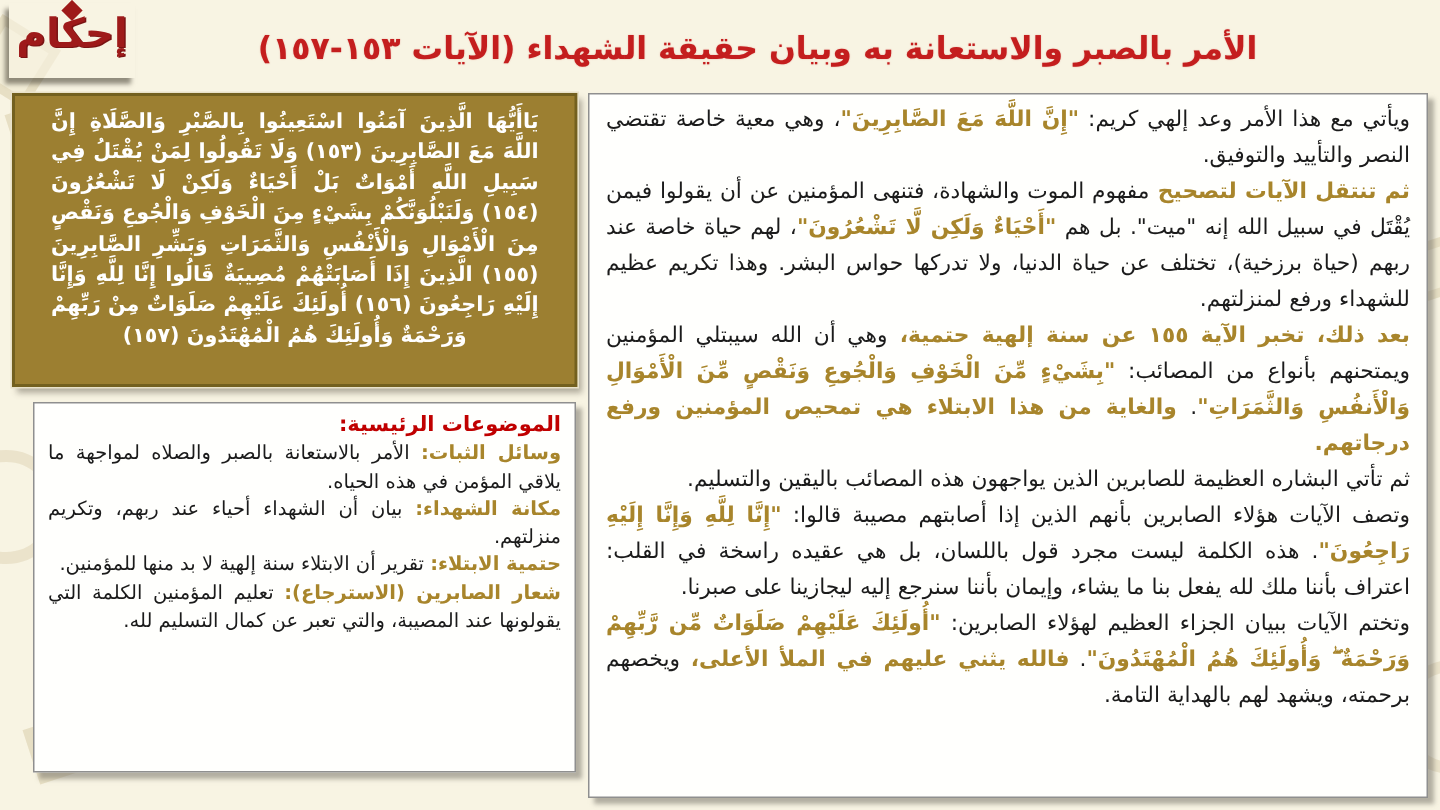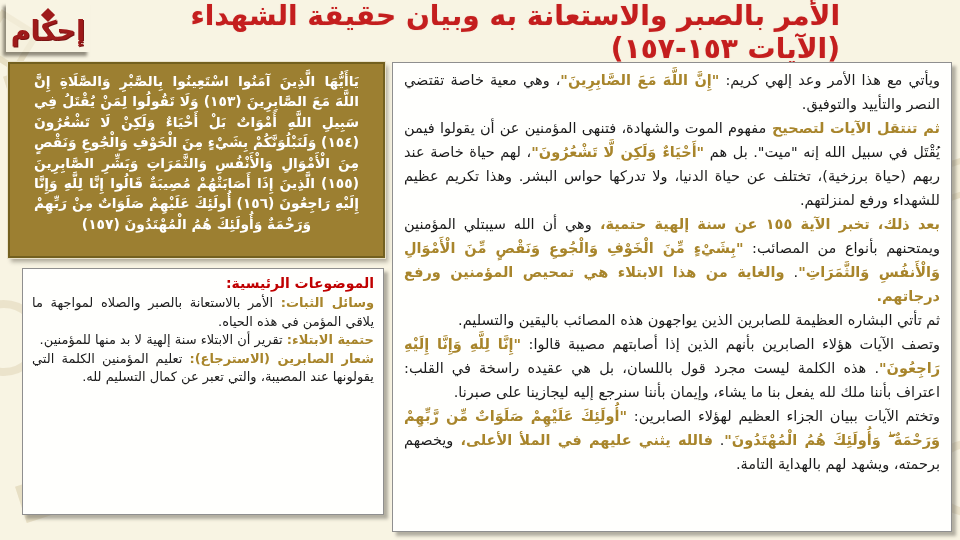--- a/index.html
+++ b/index.html
@@ -12,26 +12,26 @@
   
   .orn{position:absolute;border:6px solid rgba(206,190,150,.30);background:rgba(222,208,168,.18);}
   .orn.sq{width:34px;height:34px;transform:rotate(32deg);}
   .orn.sq2{width:26px;height:26px;transform:rotate(-18deg);}
   .orn.ring{width:60px;height:60px;border-radius:50%;border-width:8px;background:transparent;}
 
   
   .title{
     position:absolute;top:10px;right:120px;left:170px;height:44px;
     display:flex;align-items:center;justify-content:center;
-    color:#c41e1e;font-size:28px;font-weight:bold;margin:0;
+    color:#c41e1e;font-size:21px;font-weight:bold;margin:0;
     text-shadow:0 0 1px rgba(196,30,30,.35);
   }
   .logo{
     position:absolute;top:2px;left:6px;width:84px;height:50px;
-    display:flex;flex-direction:column;align-items:center;justify-content:center;
+    display:flex;flex-direction:column;align-items:center;
     box-shadow:-3px 4px 3px rgba(62,56,44,.55);
     background:rgba(248,244,227,.6);
   }
   .logo .crown{
     width:10px;height:10px;background:#9e1a1a;transform:rotate(45deg);margin-bottom:-3px;
   }
   .logo .logo-text{
     color:#9e1a1a;font-size:27px;font-weight:800;line-height:1;
     letter-spacing:-1px;text-shadow:1px 1px 0 #7a1313;
   }
@@ -93,20 +93,21 @@
   <span class="logo-text">إحكام</span>
 </div>
 
 <section class="quran-box">
   <p>يَاأَيُّهَا الَّذِينَ آمَنُوا اسْتَعِينُوا بِالصَّبْرِ وَالصَّلَاةِ إِنَّ اللَّهَ مَعَ الصَّابِرِينَ (١٥٣) وَلَا تَقُولُوا لِمَنْ يُقْتَلُ فِي سَبِيلِ اللَّهِ أَمْوَاتٌ بَلْ أَحْيَاءٌ وَلَكِنْ لَا تَشْعُرُونَ (١٥٤) وَلَنَبْلُوَنَّكُمْ بِشَيْءٍ مِنَ الْخَوْفِ وَالْجُوعِ وَنَقْصٍ مِنَ الْأَمْوَالِ وَالْأَنْفُسِ وَالثَّمَرَاتِ وَبَشِّرِ الصَّابِرِينَ (١٥٥) الَّذِينَ إِذَا أَصَابَتْهُمْ مُصِيبَةٌ قَالُوا إِنَّا لِلَّهِ وَإِنَّا إِلَيْهِ رَاجِعُونَ (١٥٦) أُولَئِكَ عَلَيْهِمْ صَلَوَاتٌ مِنْ رَبِّهِمْ وَرَحْمَةٌ وَأُولَئِكَ هُمُ الْمُهْتَدُونَ (١٥٧)</p>
 </section>
 
 <section class="topics-box">
   <h2>الموضوعات الرئيسية:</h2>
   <p><span class="gold">وسائل الثبات:</span> <span>الأمر بالاستعانة بالصبر والصلاه لمواجهة ما يلاقي المؤمن في هذه الحياه.</span></p>
+  <p><span class="gold">مكانة الشهداء:</span> <span>بيان أن الشهداء أحياء عند ربهم، وتكريم منزلتهم.</span></p>
   <p><span class="gold">حتمية الابتلاء:</span> <span>تقرير أن الابتلاء سنة إلهية لا بد منها للمؤمنين.</span></p>
   <p><span class="gold">شعار الصابرين (الاسترجاع):</span> <span>تعليم المؤمنين الكلمة التي يقولونها عند المصيبة، والتي تعبر عن كمال التسليم لله.</span></p>
 </section>
 
 <section class="tafsir-abs">
   <p><span>ويأتي مع هذا الأمر وعد إلهي كريم: </span><span class="gold">"إِنَّ اللَّهَ مَعَ الصَّابِرِينَ"</span><span>، وهي معية خاصة تقتضي النصر والتأييد والتوفيق.</span></p>
   <p><span class="gold">ثم تنتقل الآيات لتصحيح </span><span>مفهوم الموت والشهادة، فتنهى المؤمنين عن أن يقولوا فيمن يُقْتَل في سبيل الله إنه "ميت". بل هم </span><span class="gold">"أَحْيَاءٌ وَلَكِن لَّا تَشْعُرُونَ"</span><span>، لهم حياة خاصة عند ربهم (حياة برزخية)، تختلف عن حياة الدنيا، ولا تدركها حواس البشر. وهذا تكريم عظيم للشهداء ورفع لمنزلتهم.</span></p>
   <p><span class="gold">بعد ذلك، تخبر الآية ١٥٥ عن سنة إلهية حتمية، </span><span>وهي أن الله سيبتلي المؤمنين ويمتحنهم بأنواع من المصائب: </span><span class="gold">"بِشَيْءٍ مِّنَ الْخَوْفِ وَالْجُوعِ وَنَقْصٍ مِّنَ الْأَمْوَالِ وَالْأَنفُسِ وَالثَّمَرَاتِ"</span><span>. </span><span class="gold">والغاية من هذا الابتلاء هي تمحيص المؤمنين ورفع درجاتهم.</span></p>
   <p><span>ثم تأتي البشاره العظيمة للصابرين الذين يواجهون هذه المصائب باليقين والتسليم.</span></p>
   <p><span>وتصف الآيات هؤلاء الصابرين بأنهم الذين إذا أصابتهم مصيبة قالوا: </span><span class="gold">"إِنَّا لِلَّهِ وَإِنَّا إِلَيْهِ رَاجِعُونَ"</span><span>. هذه الكلمة ليست مجرد قول باللسان، بل هي عقيده راسخة في القلب: اعتراف بأننا ملك لله يفعل بنا ما يشاء، وإيمان بأننا سنرجع إليه ليجازينا على صبرنا.</span></p>

